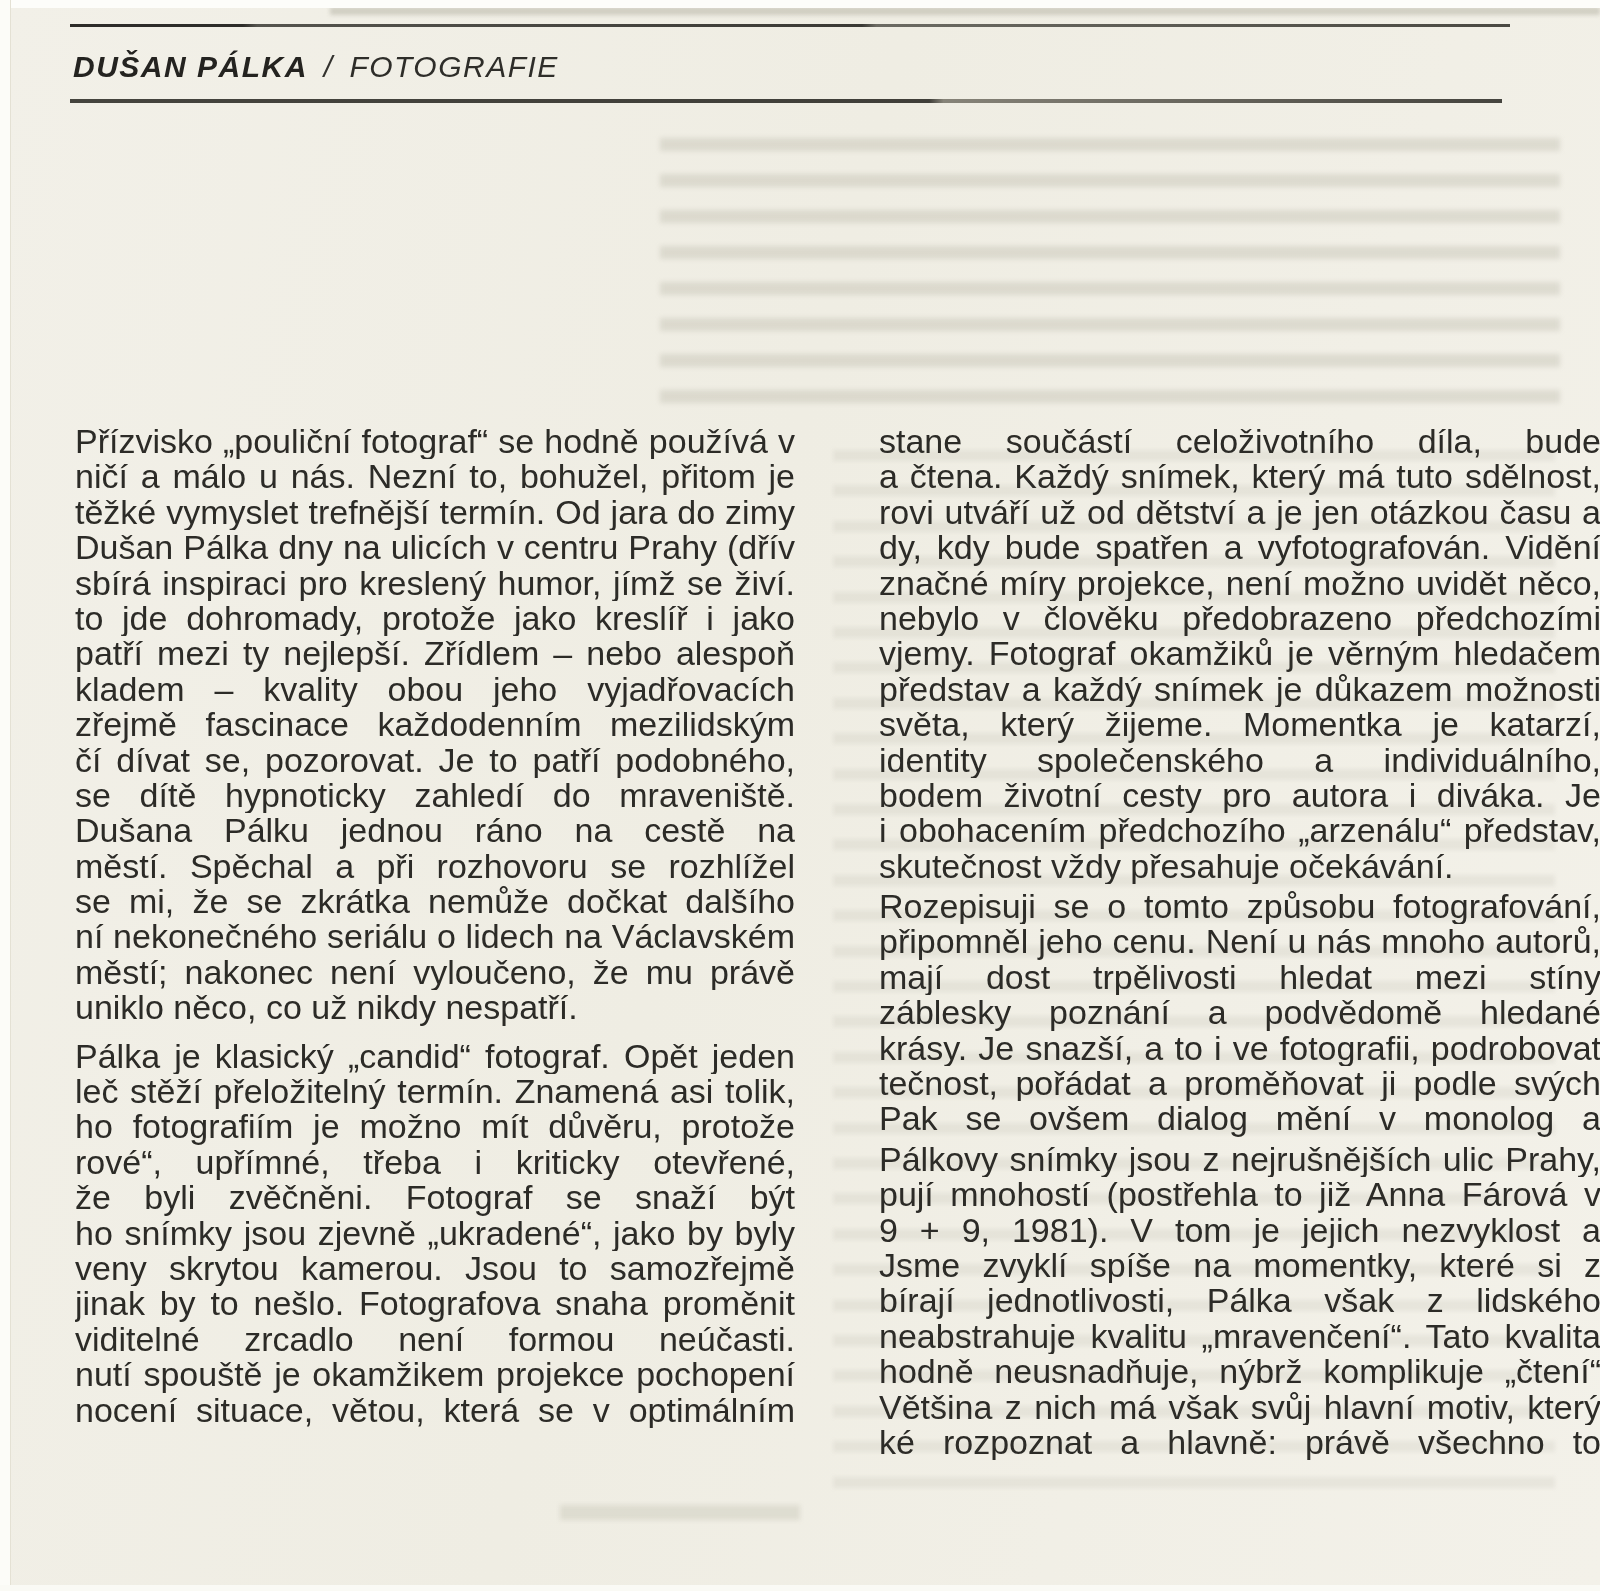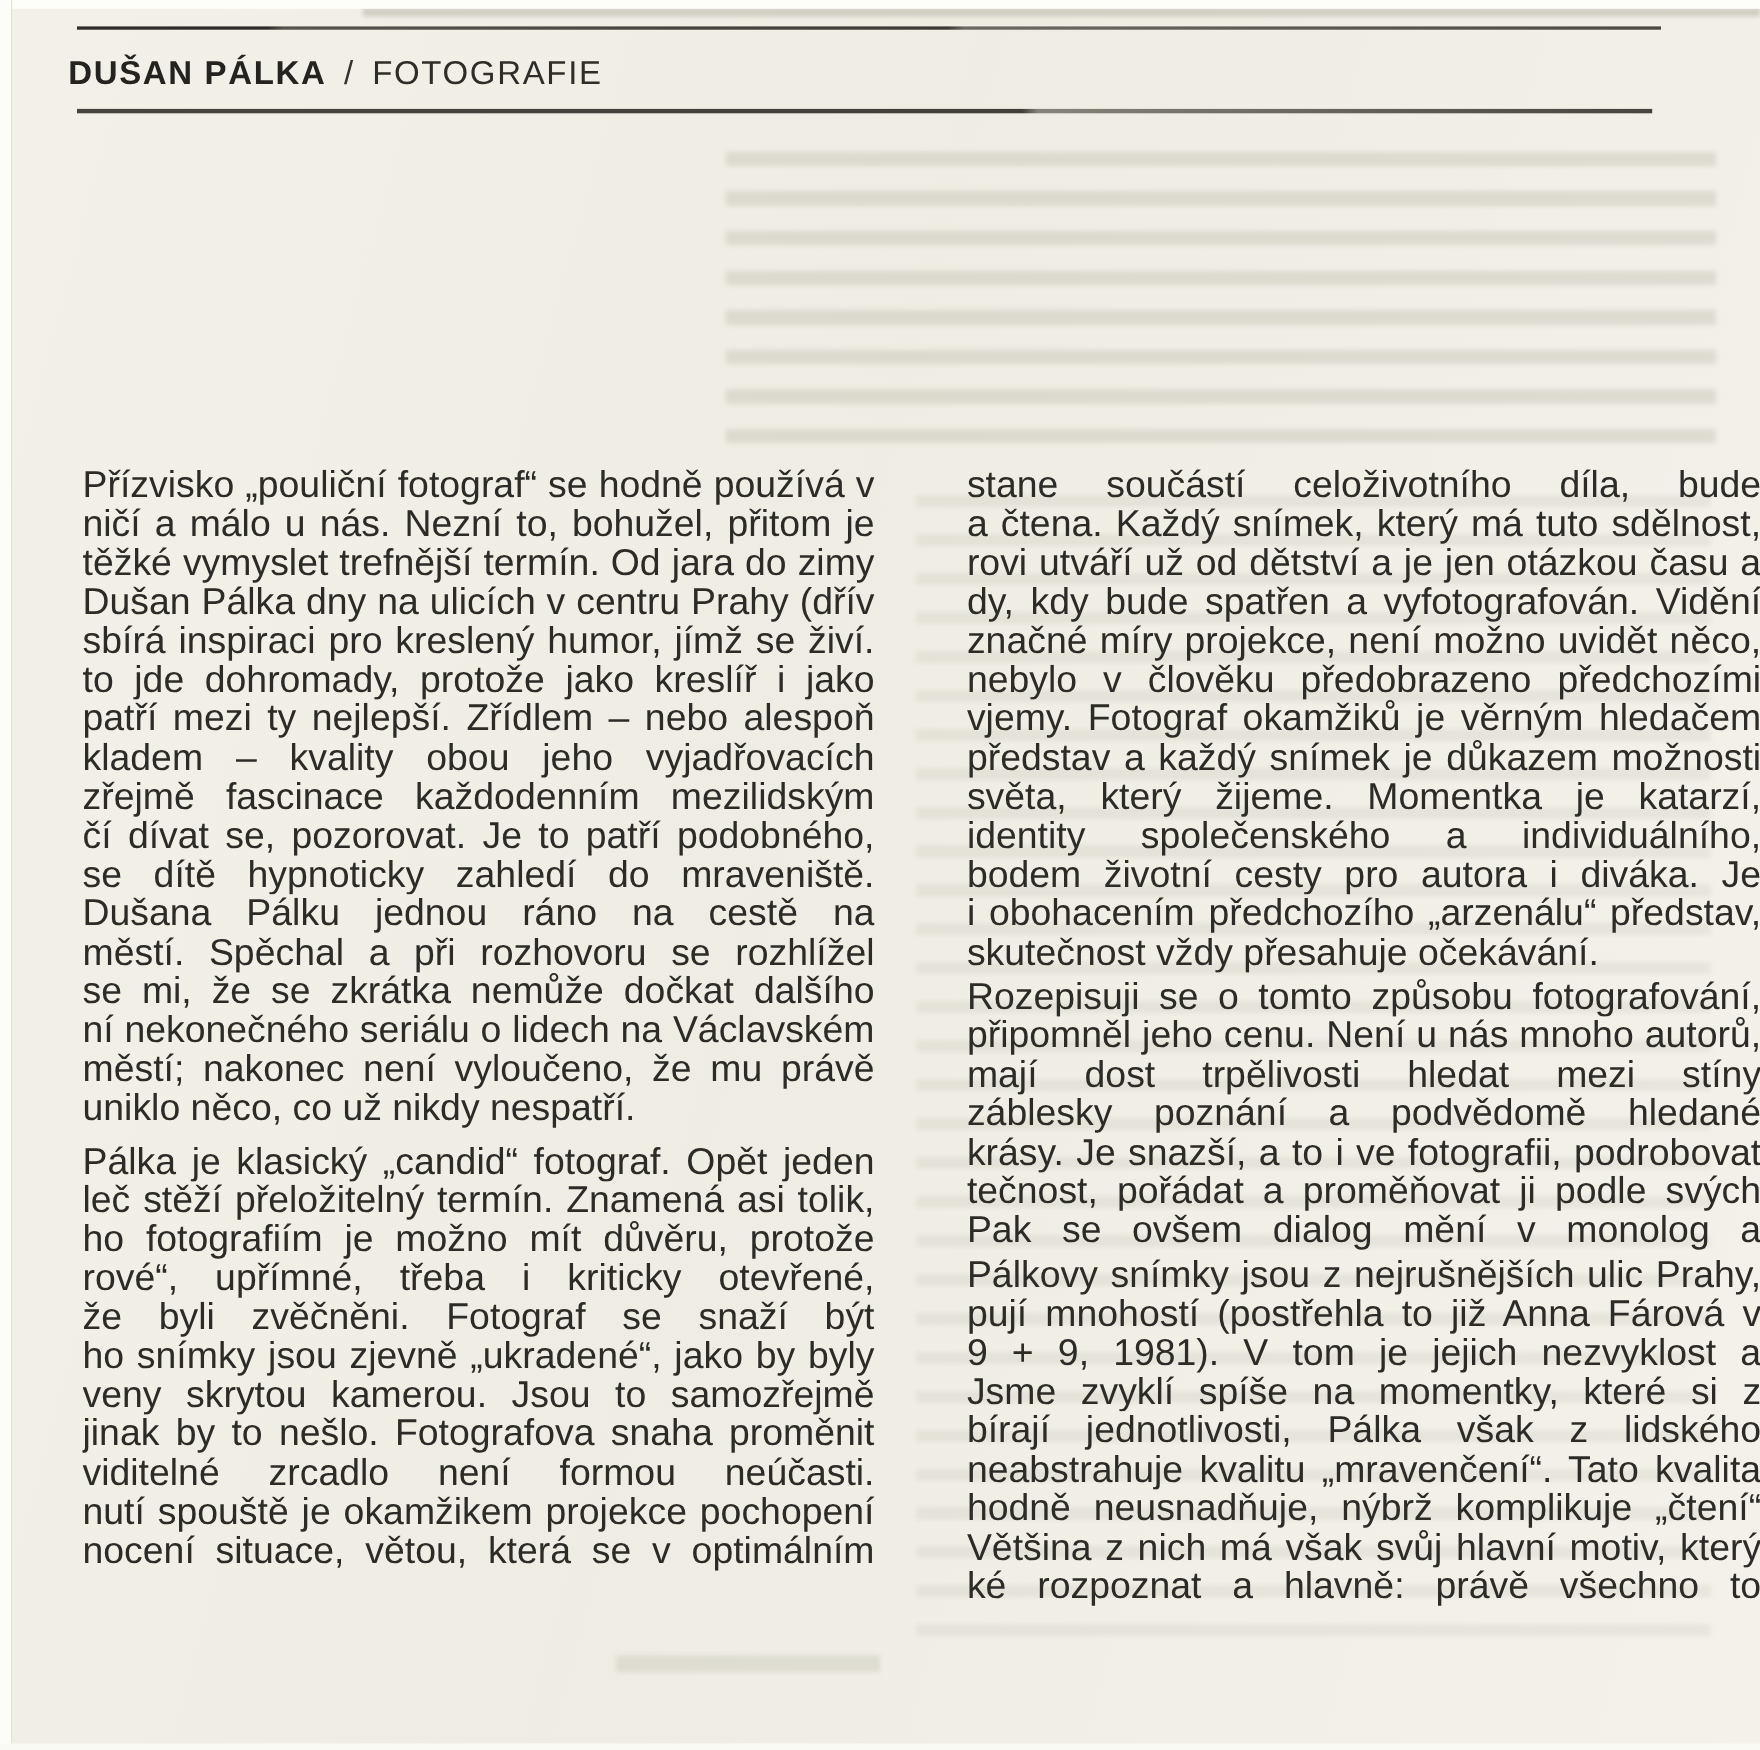--- a/index.html
+++ b/index.html
@@ -26,21 +26,21 @@
     position:absolute; left:70px; top:24px; width:1440px; height:3px;
     background: linear-gradient(to right, #2d2c29 0%, #2d2c29 12%, #55544e 13%, #3a3934 55%, #6b6a62 56%, #4a4942 100%);
   }
   
   .ghost-top-band {
     position:absolute; left:330px; top:7px; width:1270px; height:8px;
     background: rgba(150,147,128,0.35);
     filter: blur(2px);
   }
 
-  .header-block { position:absolute; left:62px; top:50px; }
+  .header-block { position:absolute; left:73px; top:50px;font-style:italic; }
   .header-line {
     font-size: 30px;
     letter-spacing: 1.5px;
     color: #242320;
     white-space: nowrap;
   }
   .header-line .author { font-weight: bold; }
   .header-line .sep    { font-weight: 300; color:#33322e; padding: 0 6px; }
   .header-line .section{ font-weight: 400; color:#2e2d29; }
 

